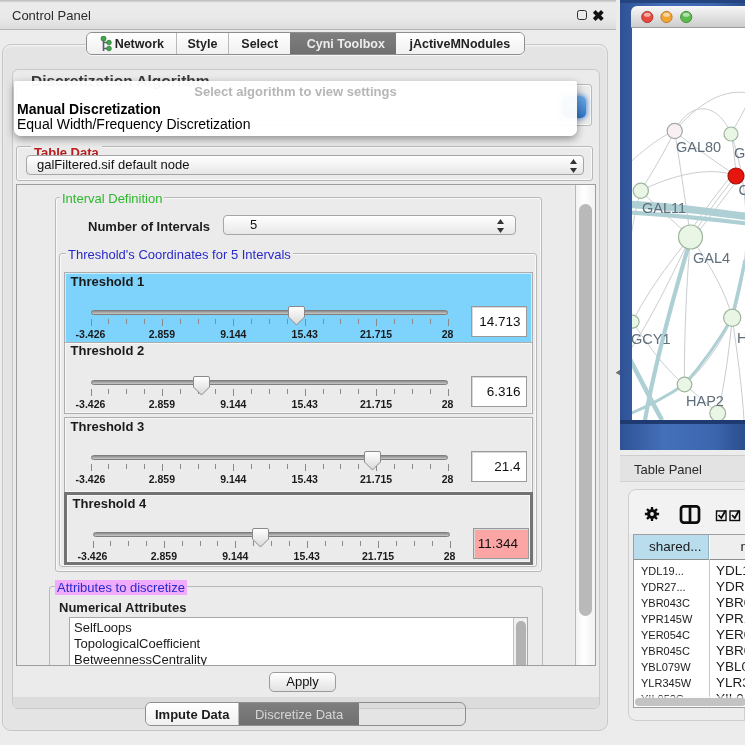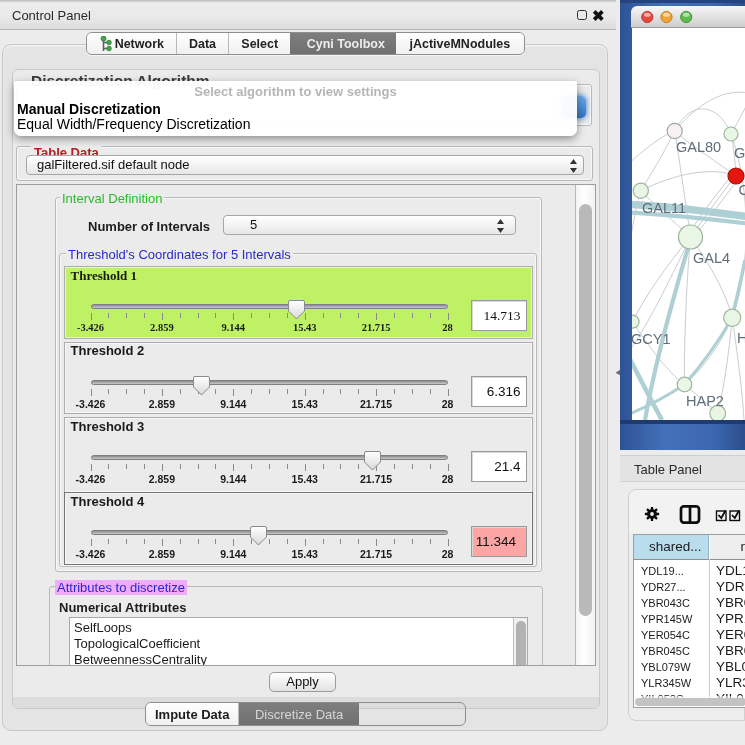--- a/index.html
+++ b/index.html
@@ -25,21 +25,21 @@
     <svg width="13" height="16" viewBox="0 0 13 16" style="margin-right:3px;">
       <line x1="4.5" y1="4" x2="4.5" y2="15" stroke="#5a5f6e" stroke-width="1.6"></line>
       <line x1="4.5" y1="6.5" x2="10" y2="6.5" stroke="#5a5f6e" stroke-width="1.4"></line>
       <line x1="4.5" y1="12.5" x2="10" y2="12.5" stroke="#5a5f6e" stroke-width="1.4"></line>
       <circle cx="4.5" cy="2.6" r="2.5" fill="#44a64a" stroke="#2c7c34" stroke-width="0.8"></circle>
       <circle cx="10" cy="6.5" r="2.3" fill="#44a64a" stroke="#2c7c34" stroke-width="0.8"></circle>
       <circle cx="10" cy="12.5" r="2.3" fill="#44a64a" stroke="#2c7c34" stroke-width="0.8"></circle>
     </svg>
     <span style="font-size:12.5px;font-weight:bold;color:#222;">Network</span>
     </div>
-  <div style="width:53px;background:linear-gradient(#ffffff,#f0f0f0);display:flex;align-items:center;justify-content:center;border-right:1px solid #b9b9b9;font-size:12.5px;font-weight:bold;color:#222;">Data</div>
+  <div style="width:53px;background:linear-gradient(#ffffff,#f0f0f0);display:flex;align-items:center;justify-content:center;border-right:1px solid #b9b9b9;font-size:12.5px;font-weight:bold;color:#222;">Style</div>
   <div style="width:61px;background:linear-gradient(#ffffff,#f0f0f0);display:flex;align-items:center;justify-content:center;font-size:12.5px;font-weight:bold;color:#222;">Select</div>
   <div style="width:106px;background:linear-gradient(#7e7e7e,#707070);display:flex;align-items:center;justify-content:center;font-size:12.5px;font-weight:bold;color:#ededed;padding-left:6px;">Cyni Toolbox</div>
   <div style="width:129px;background:linear-gradient(#ffffff,#f0f0f0);display:flex;align-items:center;justify-content:center;font-size:12.5px;font-weight:bold;color:#222;">jActiveMNodules</div>
 </div>
 
 <div class="abs" style="left:16px;top:84px;width:576px;height:42px;border:1px solid #b9b9b9;border-radius:3px;box-shadow:inset 0 0 0 1px rgba(255,255,255,0.7);"></div>
 <div class="abs" style="left:28px;top:71.5px;font-size:15.5px;font-weight:bold;color:#3a3a3a;background:#ebebeb;padding:0 3px;">Discretization Algorithm</div>
 
 <div class="abs" style="left:563px;top:96px;width:23px;height:22px;border-radius:5px;background:linear-gradient(#6aa9e6,#2f74c4);box-shadow:0 0 5px 1px rgba(70,130,210,0.85);"></div>
 
@@ -65,21 +65,21 @@
     <svg class="abs" style="right:10px;top:3px;" width="9" height="14" viewBox="0 0 9 14">
       <path d="M4.5 0 L8 5 L1 5 Z" fill="#333"></path>
         <path d="M4.5 14 L8 9 L1 9 Z" fill="#333"></path>
     </svg>
   </div>
 
   <div class="abs" style="left:42px;top:68px;width:478px;height:314px;border:1px solid #b9b9b9;border-radius:3px;box-shadow:inset 0 0 0 1px rgba(255,255,255,0.7);"></div>
   <div class="abs" style="left:49px;top:62px;font-size:13px;color:#2a2ac8;background:#ebebeb;padding:0 2px;">Threshold's Coordinates for 5 Intervals</div>
 
   <div id="sliders">
-      <div class="abs" style="left:46.5px;top:81px;width:469px;height:72.5px;border:1px solid #adadad;background:#bef264;box-shadow:inset 0 0 0 1px rgba(255,255,255,0.6);font-family:Liberation Serif, serif;">
+      <div class="abs" style="left:46.5px;top:87px;width:469px;height:72.5px;border:1px solid #adadad;background:#7dd3fc;box-shadow:inset 0 0 0 1px rgba(255,255,255,0.6);">
         <div class="abs" style="left:6px;top:0.5px;font-size:13px;font-weight:bold;color:#1a1a1a;">Threshold 1</div>
         <div class="abs" style="left:26px;top:37px;width:357px;height:5px;border-radius:3px;background:linear-gradient(#8b8b8b,#c9c9c9);border:0.5px solid #7e7e7e;"></div>
         <div class="abs" style="left:26px;top:46px;width:1px;height:7px;background:#8a8a8a;"></div>
         <div class="abs" style="left:43.85px;top:46px;width:1px;height:5px;background:#8a8a8a;"></div>
         <div class="abs" style="left:61.7px;top:46px;width:1px;height:5px;background:#8a8a8a;"></div>
         <div class="abs" style="left:79.55000000000001px;top:46px;width:1px;height:5px;background:#8a8a8a;"></div>
         <div class="abs" style="left:97.4px;top:46px;width:1px;height:7px;background:#8a8a8a;"></div>
         <div class="abs" style="left:115.25px;top:46px;width:1px;height:5px;background:#8a8a8a;"></div>
         <div class="abs" style="left:133.10000000000002px;top:46px;width:1px;height:5px;background:#8a8a8a;"></div>
         <div class="abs" style="left:150.95000000000002px;top:46px;width:1px;height:5px;background:#8a8a8a;"></div>
@@ -188,21 +188,21 @@
           <path d="M2 1.5 h13 a1.5 1.5 0 0 1 1.5 1.5 v9 l-8 8 l-8 -8 v-9 a1.5 1.5 0 0 1 1.5 -1.5 z" fill="url(#g2)" stroke="#8a8a8a" stroke-width="1"></path>
           <defs>
             <linearGradient id="g2" x1="0" y1="0" x2="0" y2="1">
               <stop offset="0" stop-color="#ffffff"></stop>
               <stop offset="1" stop-color="#d8d8d8"></stop>
             </linearGradient>
           </defs>
         </svg>
         <div class="abs" style="left:406px;top:33px;width:56px;height:31px;background:#fff;border:1px solid #9a9a9a;box-shadow:inset 1px 1px 0 #d8d8d8;font-size:13.5px;color:#111;line-height:30px;text-align:right;padding-right:5px;">21.4</div>
       </div>
-      <div class="abs" style="left:46.5px;top:307.3px;width:469px;height:72.5px;border:1px solid #737373;background:#ebebeb;box-shadow:inset 0 0 0 1px rgba(255,255,255,0.6);">
+      <div class="abs" style="left:46.5px;top:307.3px;width:469px;height:72.5px;border:3px solid #737373;background:#ebebeb;box-shadow:inset 0 0 0 1px rgba(255,255,255,0.6);">
         <div class="abs" style="left:6px;top:0.5px;font-size:13px;font-weight:bold;color:#1a1a1a;">Threshold 4</div>
         <div class="abs" style="left:26px;top:37px;width:357px;height:5px;border-radius:3px;background:linear-gradient(#8b8b8b,#c9c9c9);border:0.5px solid #7e7e7e;"></div>
         <div class="abs" style="left:26px;top:46px;width:1px;height:7px;background:#8a8a8a;"></div>
         <div class="abs" style="left:43.85px;top:46px;width:1px;height:5px;background:#8a8a8a;"></div>
         <div class="abs" style="left:61.7px;top:46px;width:1px;height:5px;background:#8a8a8a;"></div>
         <div class="abs" style="left:79.55000000000001px;top:46px;width:1px;height:5px;background:#8a8a8a;"></div>
         <div class="abs" style="left:97.4px;top:46px;width:1px;height:7px;background:#8a8a8a;"></div>
         <div class="abs" style="left:115.25px;top:46px;width:1px;height:5px;background:#8a8a8a;"></div>
         <div class="abs" style="left:133.10000000000002px;top:46px;width:1px;height:5px;background:#8a8a8a;"></div>
         <div class="abs" style="left:150.95000000000002px;top:46px;width:1px;height:5px;background:#8a8a8a;"></div>

